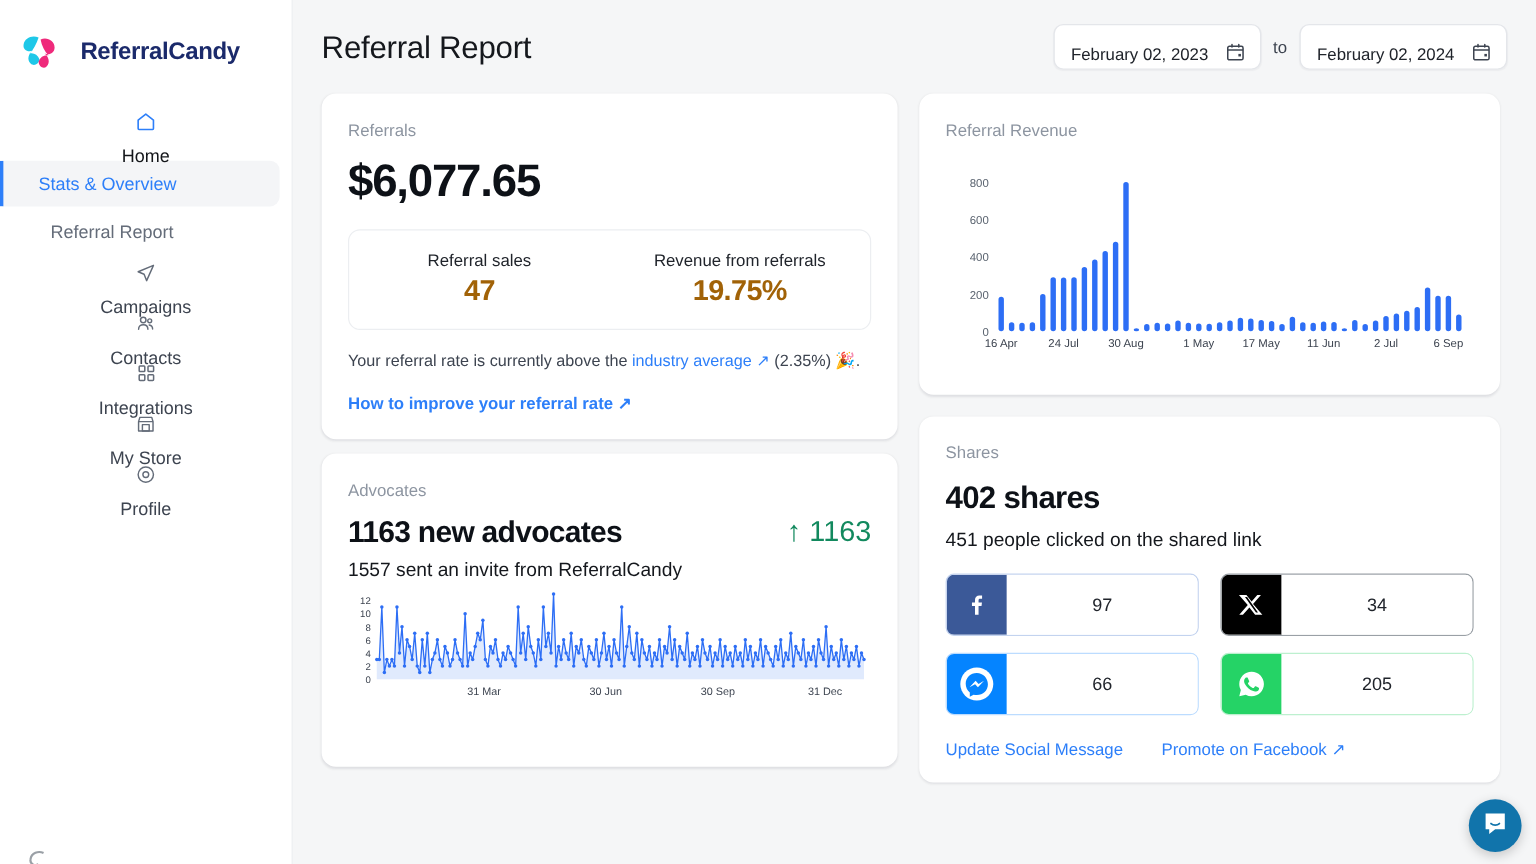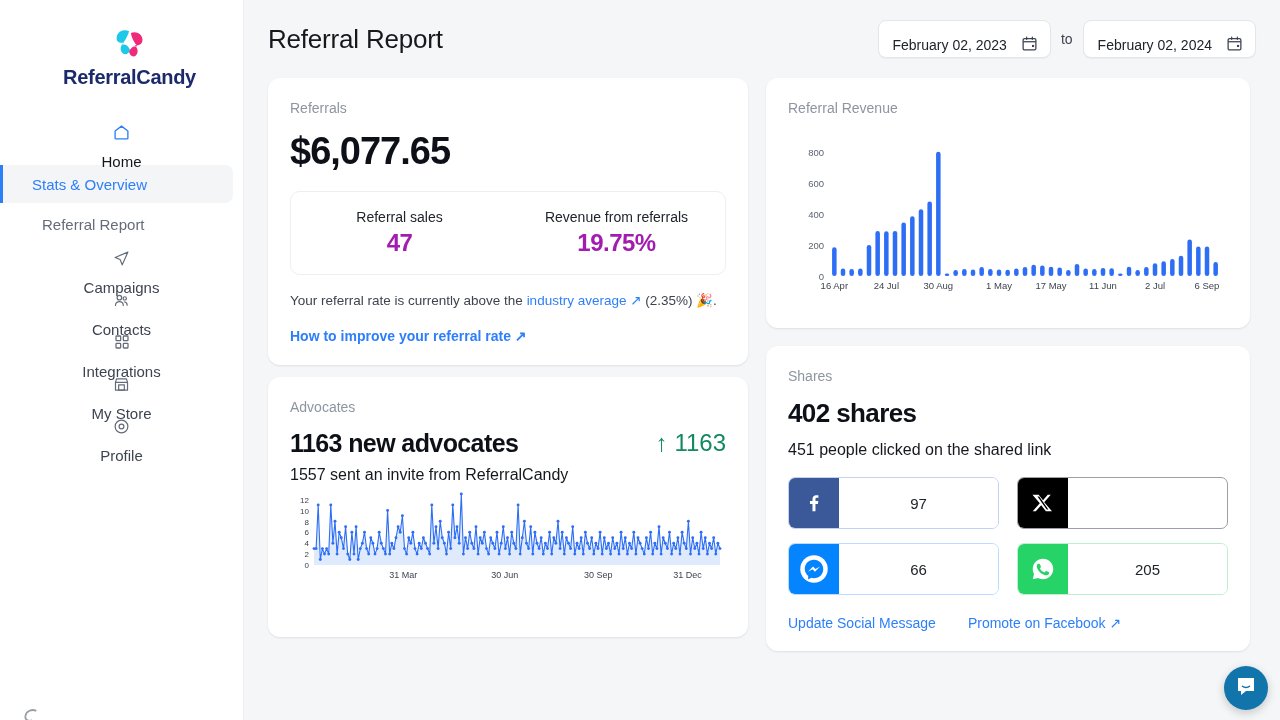--- a/index.html
+++ b/index.html
@@ -9,21 +9,21 @@
     background: #f5f6f7; overflow: hidden;
   }
   .app { display: flex; width: 1280px; height: 720px; }
 
   
   .sidebar {
     width: 244px; height: 720px; background: #ffffff;
     border-right: 1px solid #eceef0;
     position: relative; flex: 0 0 244px;
   }
-  .brand { display: flex; align-items: center; gap: 4px; padding: 28px 0 0 16px; flex-direction: column; }
+  .brand { display: flex; align-items: center; gap: 17px; padding: 28px 0 0 16px; }
   .brand-mark { width: 34px; height: 30px; position: relative; flex: 0 0 34px; }
   .brand-name { font-size: 20px; font-weight: 700; color: #1b2a6b; letter-spacing: -.3px; }
 
   .nav { margin-top: 34px; }
   .nav-item {
     display: flex; align-items: center; gap: 12px;
     height: 36px; padding: 0 16px; margin: 6px 0;
     font-size: 15px; color: #3d4450; cursor: pointer; flex-direction: column;
   }
   .nav-item .ico { width: 18px; height: 18px; display: flex; align-items: center; justify-content: center; flex:0 0 18px; }
@@ -63,21 +63,21 @@
   }
   .card-label { font-size: 14px; color: #8d95a1; margin-bottom: 14px; }
 
   .big-money { font-size: 38px; font-weight: 700; color: #0d1117; letter-spacing: -1px; }
   .subbox {
     margin-top: 18px; border: 1px solid #eceef1; border-radius: 10px;
     display: flex; height: 84px;
   }
   .subcell { flex: 1; display: flex; flex-direction: column; align-items: center; justify-content: center; gap: 4px; }
   .subcell .t { font-size: 14px; color: #20242b; }
-  .subcell .v { font-size: 24px; font-weight: 700; color: #a21caf; letter-spacing: -.5px; }
+  .subcell .v { font-size: 24px; font-weight: 700; color: #a16207; letter-spacing: -.5px; }
 
   .note { margin-top: 16px; font-size: 13.5px; color: #3d4450; line-height: 1.55; }
   .lnk { color: #2d7ff9; text-decoration: none; cursor: pointer; }
   .improve { display: inline-block; margin-top: 16px; font-size: 14px; font-weight: 700; color: #2d7ff9; cursor: pointer; }
 
   .adv-row { display: flex; align-items: flex-start; justify-content: space-between; }
   .adv-title { font-size: 25px; font-weight: 700; color: #0d1117; letter-spacing: -.6px; }
   .adv-delta { font-size: 24px; color: #12895e; font-weight: 400; }
   .adv-sub { margin-top: 8px; font-size: 16px; color: #15181d; }
 
@@ -561,20 +561,21 @@
               </div>
               <div class="count">97</div>
             </div>
 
             <div class="social s-x">
               <div class="badge">
                 <svg width="22" height="22" viewBox="0 0 24 24" fill="#fff">
                     <path d="M17.2 3h3.3l-7.2 8.2L21.8 21h-6.6l-5.2-6.5L4.1 21H.8l7.7-8.8L.5 3h6.8l4.7 6zm-1.2 16h1.8L7.9 4.8H6z"></path>
                   </svg>
               </div>
+              <div class="count">34</div>
             </div>
 
             <div class="social s-ms">
               <div class="badge">
                 <svg width="30" height="30" viewBox="0 0 24 24">
                     <circle cx="12" cy="12" r="11" fill="#fff"></circle>
                     <path d="M12 4.6c-4.2 0-7.4 3.06-7.4 7.2 0 2.36 1.06 4.45 2.74 5.82v2.84l2.5-1.37c.67.18 1.4.29 2.16.29 4.2 0 7.4-3.06 7.4-7.2S16.2 4.6 12 4.6zm.75 9.63-1.9-2.02-3.7 2.02 4.07-4.32 1.94 2.02 3.66-2.02z" fill="#0584ff"></path>
                   </svg>
               </div>
               <div class="count">66</div>

